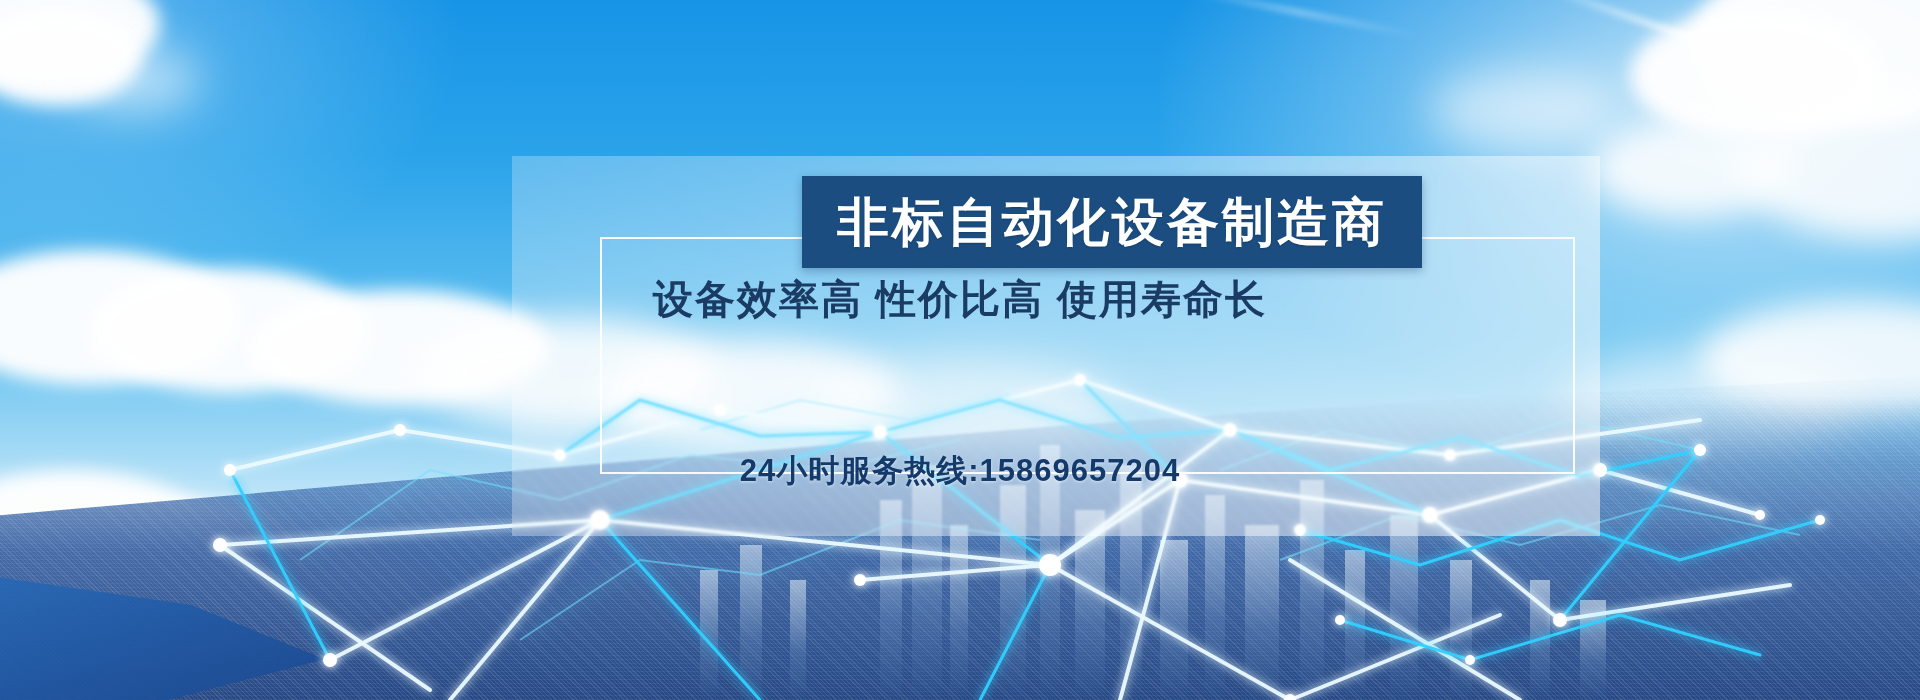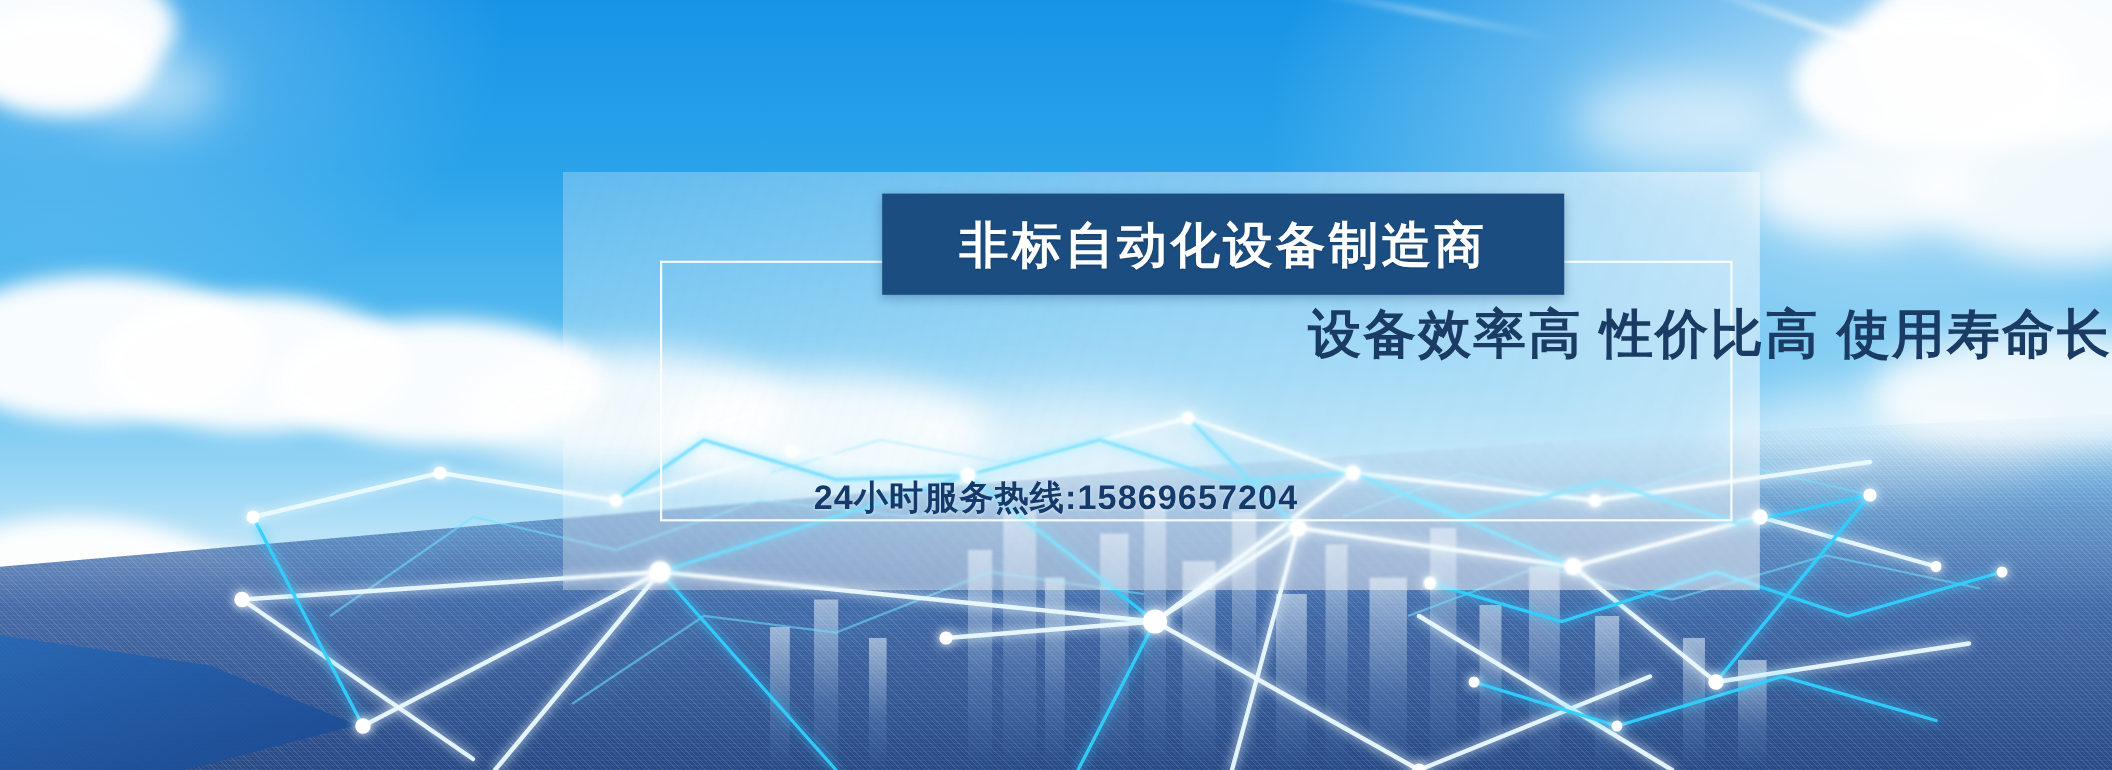--- a/index.html
+++ b/index.html
@@ -83,47 +83,47 @@
 
   .title-box {
     position:absolute;
     left:802px; top:176px; width:620px; height:92px;
     background:#1b4d80;
     box-shadow:0 3px 9px rgba(20,50,90,.33);
     display:flex; align-items:center; justify-content:center;
   }
   .title-box .title {
     color:#ffffff;
-    font-size:45px;
+    font-size:52px;
     font-weight:bold;
     letter-spacing:3px;
     line-height:1;
     white-space:nowrap;
     text-shadow:0 1px 2px rgba(0,0,0,.18);
   }
 
   .subtitle {
     position:absolute; left:0; right:0; top:272px;
-    text-align:right;
+    text-align:center;
     color:#1a3b63;
-    font-size:48px;
+    font-size:40px;
     font-weight:bold;
     letter-spacing:2px;
     white-space:nowrap;
   }
   .desc {
     position:absolute; left:0; right:0; top:397px;
     text-align:center;
     color:#3b4a5c;
     font-size:16px;
     letter-spacing:.5px;
     white-space:nowrap;
   }
   .hotline {
-    position:absolute; left:0; right:0; top:432px;
+    position:absolute; left:0; right:0; top:450px;
     text-align:center;
     color:#133a6b;
     font-size:31px;
     font-weight:bold;
     letter-spacing:1px;
     white-space:nowrap;
     text-shadow:0 1px 3px rgba(255,255,255,.55);
   }
 </style>
 </head>

